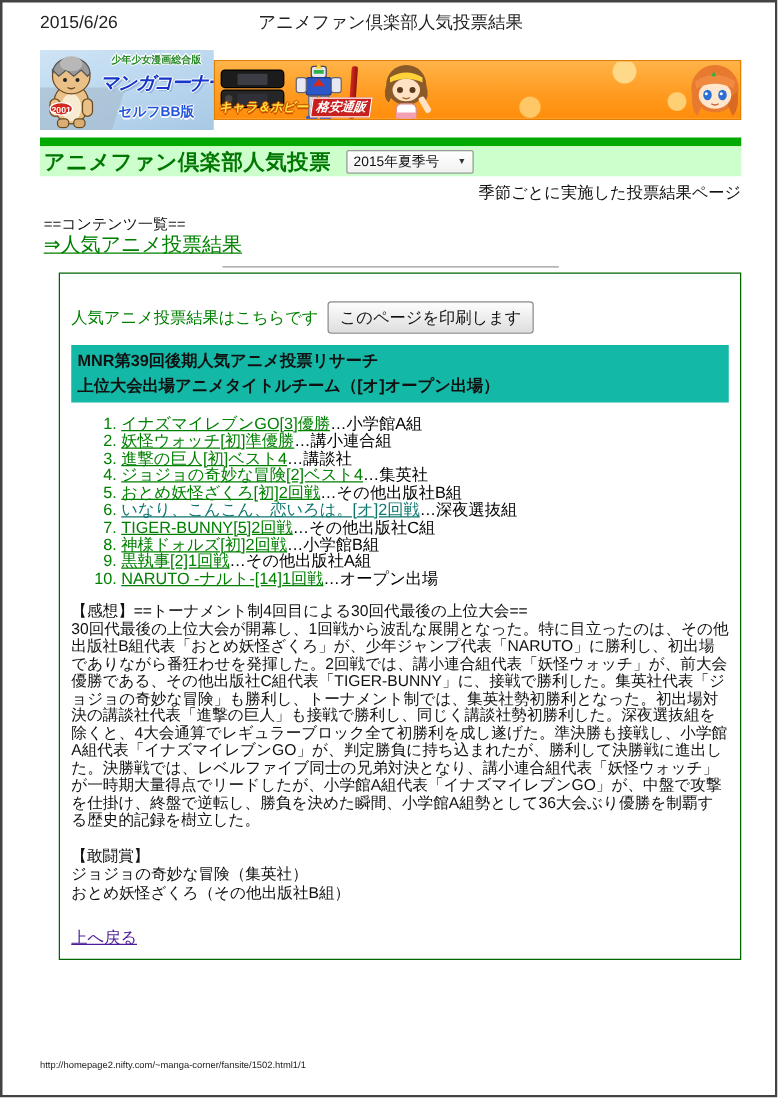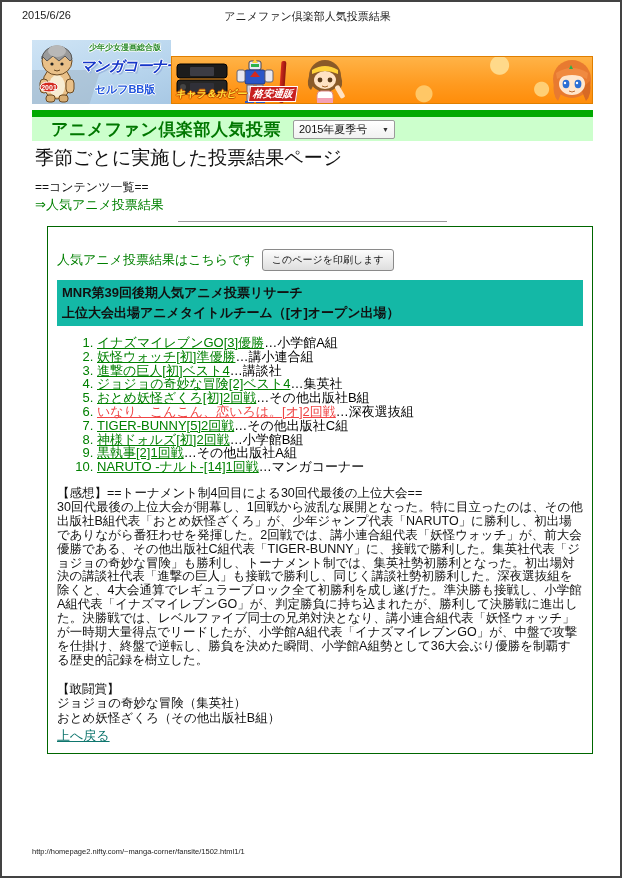--- a/index.html
+++ b/index.html
@@ -1,29 +1,29 @@
 <!DOCTYPE html>
 <html><head>
 <meta charset="utf-8">
 <style>
   * { margin:0; padding:0; box-sizing:border-box; }
   html,body { background:#fff; }
   body { font-family:"Liberation Sans","DejaVu Sans",sans-serif; }
   .page { position:relative; width:622px; height:878px; background:#fff; border:2px solid #434343; overflow:hidden; }
 
   
-  .print-header { position:absolute; top:7px; left:20px; right:27px; display:flex; font-size:11px; color:#222; }
+  .print-header { position:absolute; top:7px; left:30px; right:27px; display:flex; font-size:14px; color:#222; }
   .ph-date { width:160px; }
   .ph-title { flex:1; text-align:center; }
   .print-footer { position:absolute; bottom:20px; left:30px; right:27px; display:flex; justify-content:flex-start; font-size:7.5px; color:#222; }
 
   .content { margin:0 27px 0 30px; padding-top:38px; }
 
   
-  .banners { display:flex; align-items:flex-end; height:64px;text-decoration:underline; }
+  .banners { display:flex; align-items:center; height:64px;text-decoration:underline; }
   .logo-banner { position:relative; width:140px; height:64px; background:linear-gradient(160deg,#cfe4f5 0%,#b9d6ee 55%,#a8c8e4 100%); overflow:hidden; cursor:pointer; }
   .logo-banner .road { position:absolute; left:-8px; bottom:-6px; width:70px; height:40px; background:#9fb3c4; transform:skewX(-18deg); opacity:.5; }
   .logo-mascot { position:absolute; left:2px; top:3px; }
   .logo-texts { position:absolute; left:48px; top:2px; width:90px; text-align:center; }
   .logo-top { font-size:8px; font-weight:bold; color:#2a8a2a; text-shadow:1px 0 #fff,-1px 0 #fff,0 1px #fff,0 -1px #fff; white-space:nowrap; }
   .logo-main { margin-top:4px; font-size:15px; font-weight:bold; font-style:italic; color:#1536c8; text-shadow:1px 0 #fff,-1px 0 #fff,0 1px #fff,0 -1px #fff,2px 2px 0 #9db9e0; white-space:nowrap; letter-spacing:-1px; }
   .logo-sub { margin-top:6px; font-size:11px; font-weight:bold; color:#2255dd; text-shadow:1px 0 #fff,-1px 0 #fff,0 1px #fff,0 -1px #fff; white-space:nowrap; }
 
   .amiami-banner { position:relative; width:424px; height:48px; background:
       radial-gradient(circle at 78% 18%, #ffd98a 0 9px, transparent 10px),
@@ -38,49 +38,49 @@
   .ami-word { position:absolute; left:196px; top:3px; width:186px; text-align:center; font-size:29px; font-weight:bold; color:#fff; letter-spacing:1px;
     text-shadow:2px 0 0 #f27900,-2px 0 0 #f27900,0 2px 0 #f27900,0 -2px 0 #f27900,2px 2px 0 #f27900,-2px -2px 0 #f27900,2px -2px 0 #f27900,-2px 2px 0 #f27900,3px 3px 2px #c65f00; white-space:nowrap; }
   .ami-girl { position:absolute; right:0px; top:0px; }
   .ami-tags { position:absolute; left:3px; bottom:1px; display:flex; gap:3px; align-items:baseline; font-style:italic; font-weight:bold; white-space:nowrap; }
   .ami-tag1 { font-size:10px; color:#ffe13a; text-shadow:1px 0 #c85000,-1px 0 #c85000,0 1px #c85000,0 -1px #c85000; }
   .ami-tag2 { font-size:10px; color:#fff; background:#c81f1f; padding:0 3px; border:1px solid #fff; transform:skewX(-8deg); }
 
   
   .green-bar { height:7px; background:#00aa00; margin-top:6px; }
   .title-band { height:24px; background:#ccffcc; display:flex; align-items:center; }
-  .page-title { font-size:17px; font-weight:bold; color:#007700; margin-left:19px; letter-spacing:0.5px; }
+  .page-title { font-size:17px; font-weight:bold; color:#007700; margin-left:3px; letter-spacing:0.5px; }
   .season-select { margin-left:12px; width:102px; height:19px; background:linear-gradient(#ffffff,#f1f1f1); border:1px solid #9b9b9b; border-radius:2px; font-size:11px; color:#111; display:flex; align-items:center; padding:0 5px; cursor:pointer; }
   .season-select .val { flex:1; }
   .season-select .arrow { font-size:7px; color:#333; }
 
-  .subtitle { margin-top:4px; padding-left:3px; font-size:19px; color:#111; }
+  .subtitle { margin-top:4px; padding-left:3px; font-size:13px; color:#111;text-align:right; }
   .contents-heading { margin-top:8px; padding-left:3px; font-size:12px; color:#111; }
-  .toc-link { display:block; margin-top:2px; padding-left:3px; font-size:13px; line-height:14px; color:#008000; cursor:pointer; width:max-content; }
+  .toc-link { display:block; margin-top:2px; padding-left:3px; font-size:16px; line-height:14px; color:#008000; text-decoration:underline; cursor:pointer; width:max-content; }
 
   hr.sep { border:none; border-top:1px solid #999; width:48%; margin:9px auto 4px auto; }
 
   
   .result-box { margin-left:15px; border:1px solid #006600; padding:22px 9px 8px 9px; }
   .box-head { display:flex; align-items:center; gap:7px; }
   .box-lead { font-size:13px; color:#008000; }
-  .print-button { font-size:10px; color:#111; background:linear-gradient(#fdfdfd,#dedede); border:1px solid #8a8a8a; border-radius:3px; padding:3px 9px; cursor:pointer; font-family:inherit;text-align:right; }
+  .print-button { font-size:13px; color:#111; background:linear-gradient(#fdfdfd,#dedede); border:1px solid #8a8a8a; border-radius:3px; padding:3px 9px; cursor:pointer; font-family:inherit;text-align:right; }
   .mnr-head { margin-top:9px; background:#14b8a6; padding:3px 5px; }
   .mnr-head div { font-size:13px; font-weight:bold; color:#111; line-height:20px; }
 
   ol.ranking { margin-top:10px; padding-left:40px; }
   ol.ranking li { font-size:13px; line-height:13.8px; color:#008000; }
   ol.ranking li::marker { color:#008000; }
   ol.ranking a { color:#008000; text-decoration:underline; cursor:pointer; }
-  ol.ranking a.blue-link { color:#ef4444; }
+  ol.ranking a.blue-link { color:#0f766e; }
   ol.ranking .team { color:#000; }
 
   .kansou { margin-top:13px; font-size:12.5px; line-height:13.9px; color:#111; }
   .kantou { margin-top:14px; font-size:12.5px; line-height:14.5px; color:#111; }
-  .back-link { display:inline-block; margin-top:2px; font-size:13px; color:#0f766e; text-decoration:underline; cursor:pointer; }
+  .back-link { display:inline-block; margin-top:20px; font-size:13px; color:#4c1d95; text-decoration:underline; cursor:pointer; }
 </style>
 </head>
 <body>
 
 <div class="page">
 
   <div class="print-header">
     <span class="ph-date">2015/6/26</span>
     <span class="ph-title">アニメファン倶楽部人気投票結果</span>
     <span class="ph-date"></span>
@@ -209,21 +209,21 @@
       <ol class="ranking">
         <li><a>イナズマイレブンGO[3]優勝</a><span class="team">…小学館A組</span></li>
         <li><a>妖怪ウォッチ[初]準優勝</a><span class="team">…講小連合組</span></li>
         <li><a>進撃の巨人[初]ベスト4</a><span class="team">…講談社</span></li>
         <li><a>ジョジョの奇妙な冒険[2]ベスト4</a><span class="team">…集英社</span></li>
         <li><a>おとめ妖怪ざくろ[初]2回戦</a><span class="team">…その他出版社B組</span></li>
         <li><a class="blue-link">いなり、こんこん、恋いろは。[オ]2回戦</a><span class="team">…深夜選抜組</span></li>
         <li><a>TIGER-BUNNY[5]2回戦</a><span class="team">…その他出版社C組</span></li>
         <li><a>神様ドォルズ[初]2回戦</a><span class="team">…小学館B組</span></li>
         <li><a>黒執事[2]1回戦</a><span class="team">…その他出版社A組</span></li>
-        <li><a>NARUTO -ナルト-[14]1回戦</a><span class="team">…マンガコーナー</span></li>
+        <li><a>NARUTO -ナルト-[14]1回戦</a><span class="team">…オープン出場</span></li>
       </ol>
 
       <p class="kansou"><span>【感想】==トーナメント制4回目による30回代最後の上位大会==</span><br><span>30回代最後の上位大会が開幕し、1回戦から波乱な展開となった。特に目立ったのは、その他出版社B組代表「おとめ妖怪ざくろ」が、少年ジャンプ代表「NARUTO」に勝利し、初出場でありながら番狂わせを発揮した。2回戦では、講小連合組代表「妖怪ウォッチ」が、前大会優勝である、その他出版社C組代表「TIGER-BUNNY」に、接戦で勝利した。集英社代表「ジョジョの奇妙な冒険」も勝利し、トーナメント制では、集英社勢初勝利となった。初出場対決の講談社代表「進撃の巨人」も接戦で勝利し、同じく講談社勢初勝利した。深夜選抜組を除くと、4大会通算でレギュラーブロック全て初勝利を成し遂げた。準決勝も接戦し、小学館A組代表「イナズマイレブンGO」が、判定勝負に持ち込まれたが、勝利して決勝戦に進出した。決勝戦では、レベルファイブ同士の兄弟対決となり、講小連合組代表「妖怪ウォッチ」が一時期大量得点でリードしたが、小学館A組代表「イナズマイレブンGO」が、中盤で攻撃を仕掛け、終盤で逆転し、勝負を決めた瞬間、小学館A組勢として36大会ぶり優勝を制覇する歴史的記録を樹立した。</span></p>
 
       <p class="kantou"><span>【敢闘賞】</span><br><span>ジョジョの奇妙な冒険（集英社）</span><br><span>おとめ妖怪ざくろ（その他出版社B組）</span></p>
 
       <a class="back-link">上へ戻る</a>
     </div>
   </div>
 

